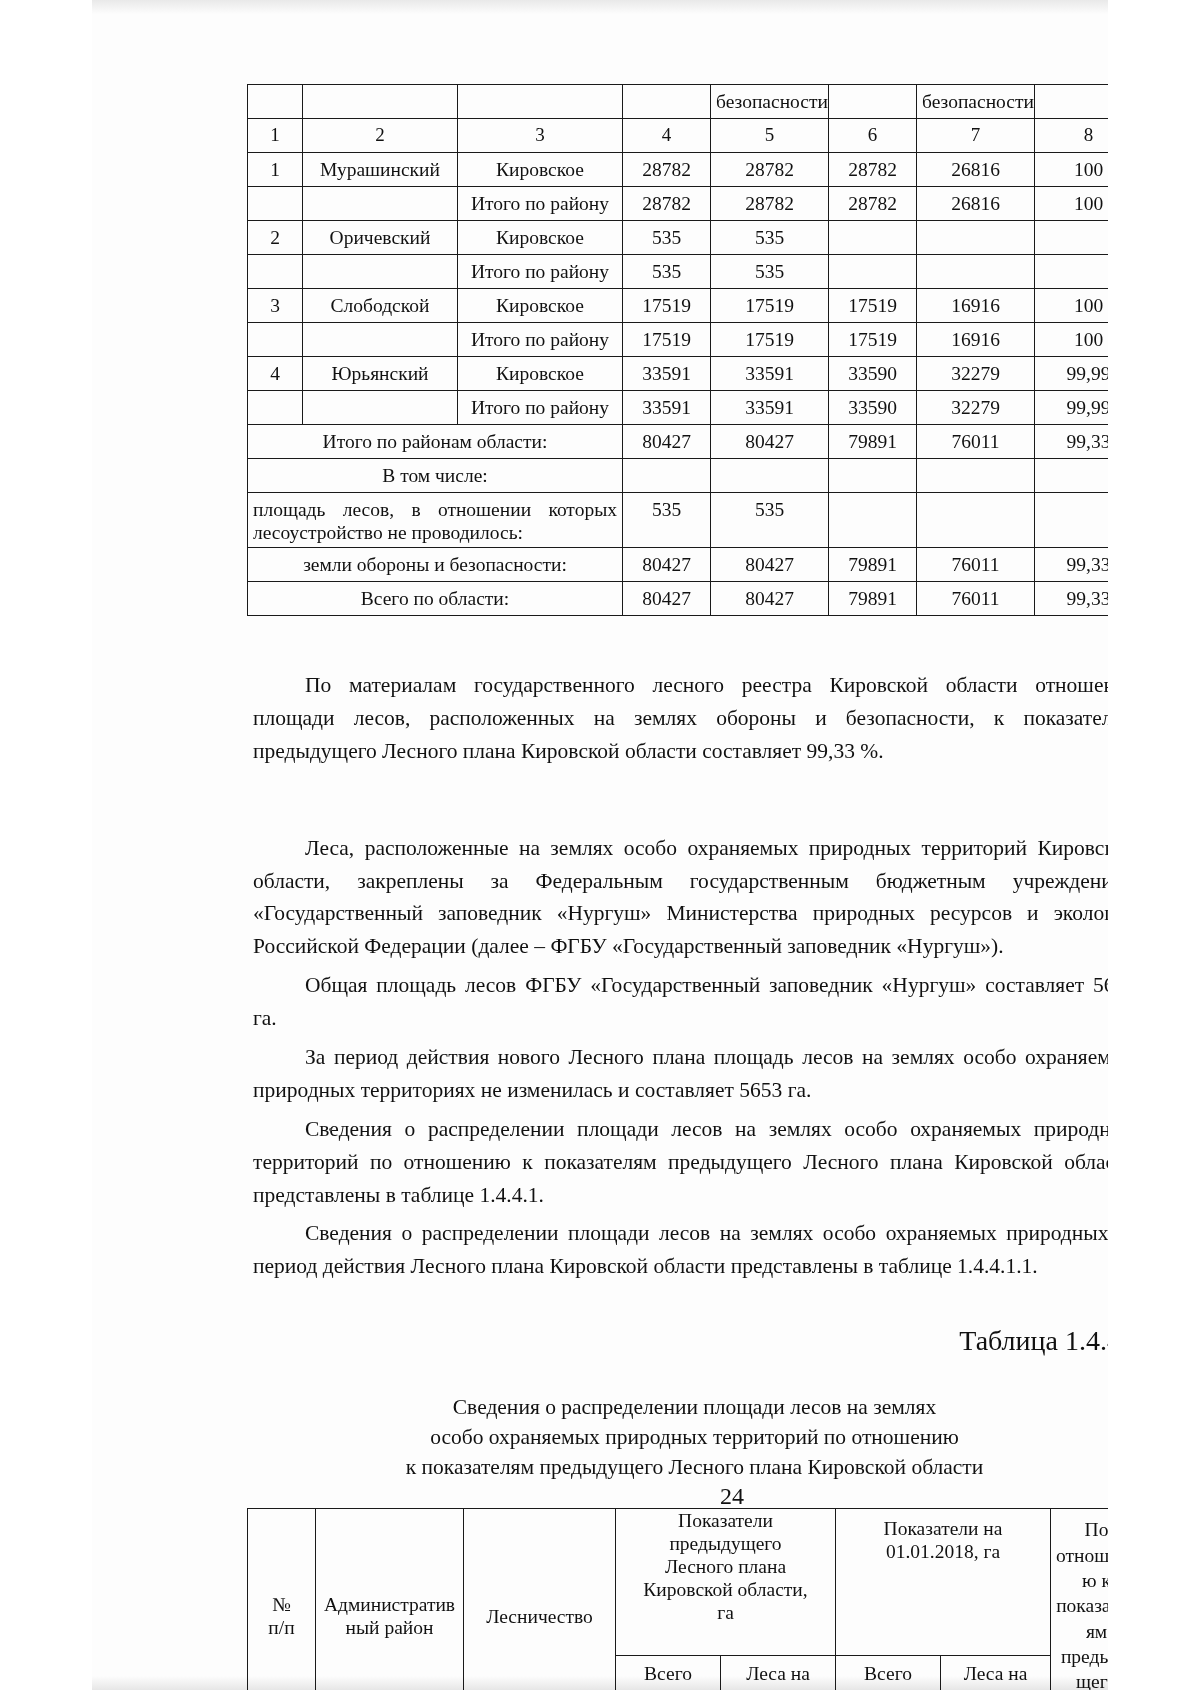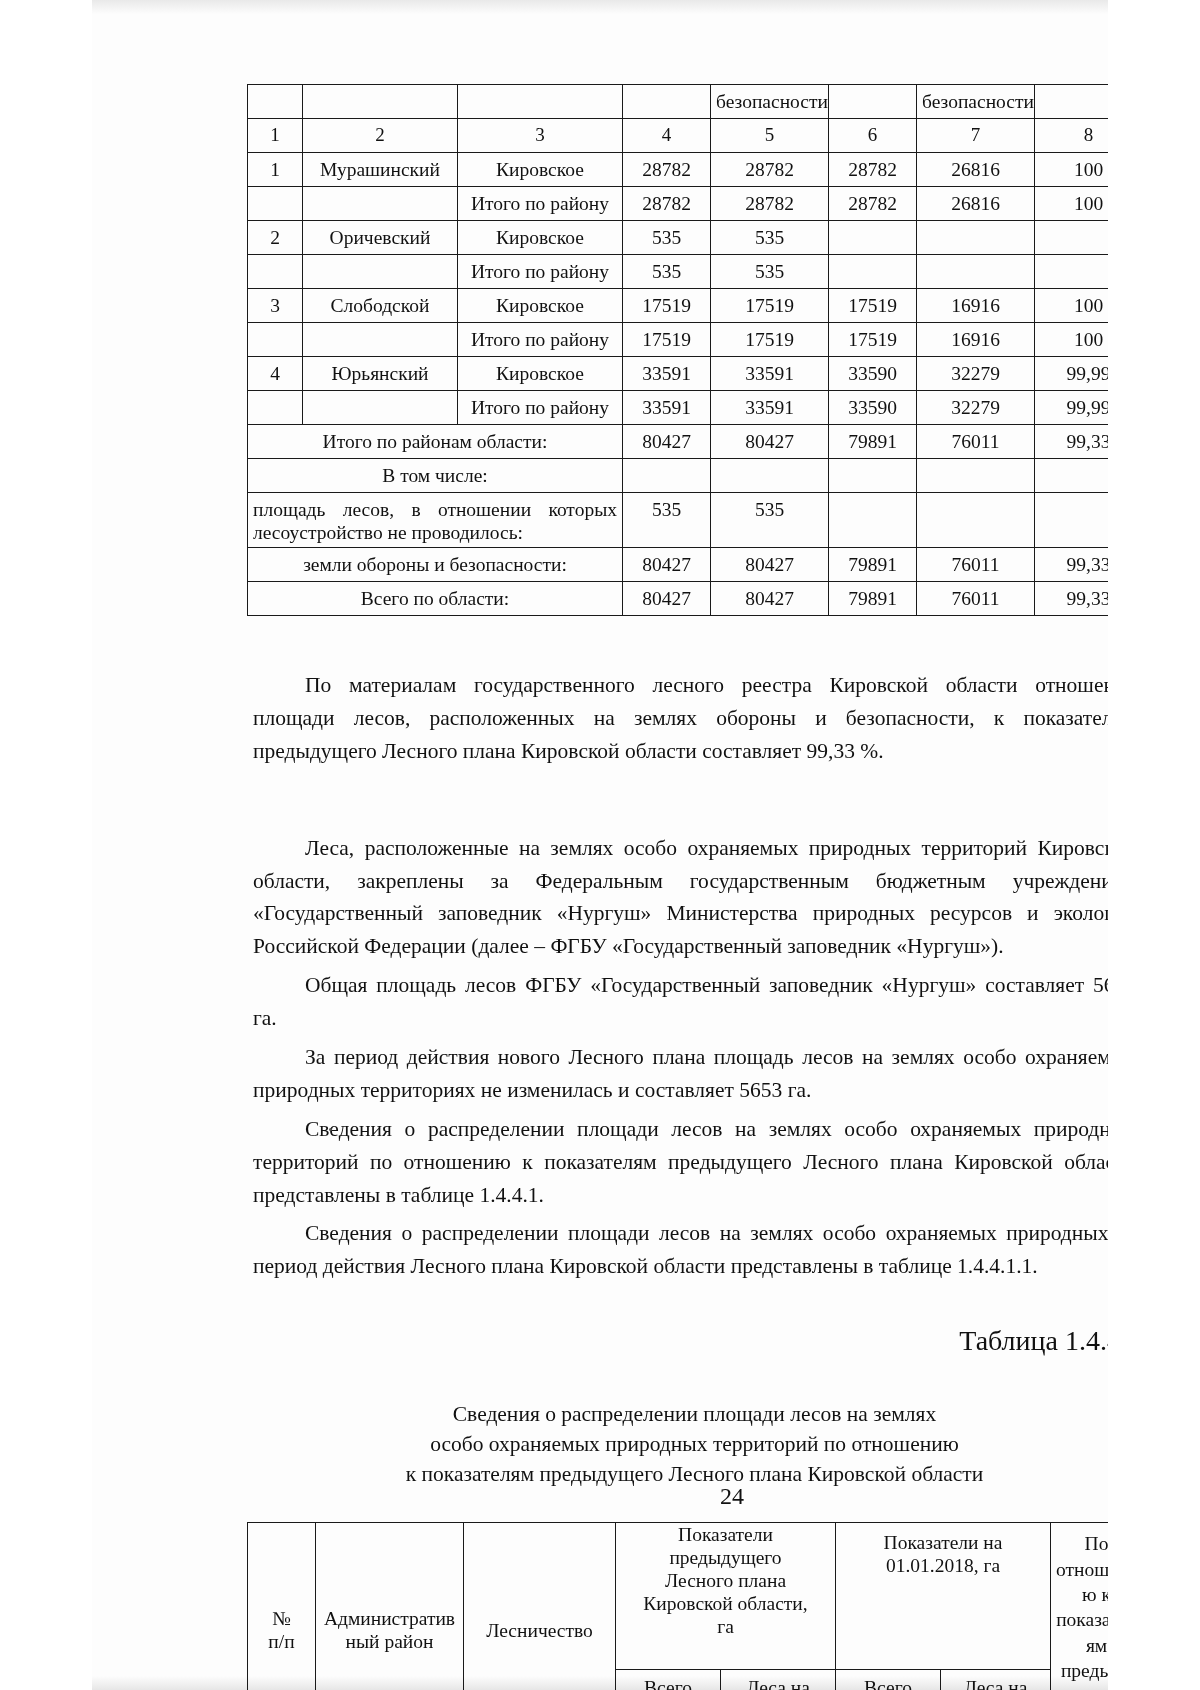--- a/index.html
+++ b/index.html
@@ -80,21 +80,21 @@
   }
   .table-label {
     font-size: 28px;
     text-align: right;
     margin: 0;
   }
   .table-caption {
     font-size: 21.5px;
     text-align: center;
     line-height: 1.38;
-    margin: 7px;
+    margin: 0;
   }
 
   .page-number {
     position: absolute;
     left: 0;
     top: 1483px;
     width: 1200px;
     text-align: center;
     font-size: 24px;
     padding-left: 40px;

